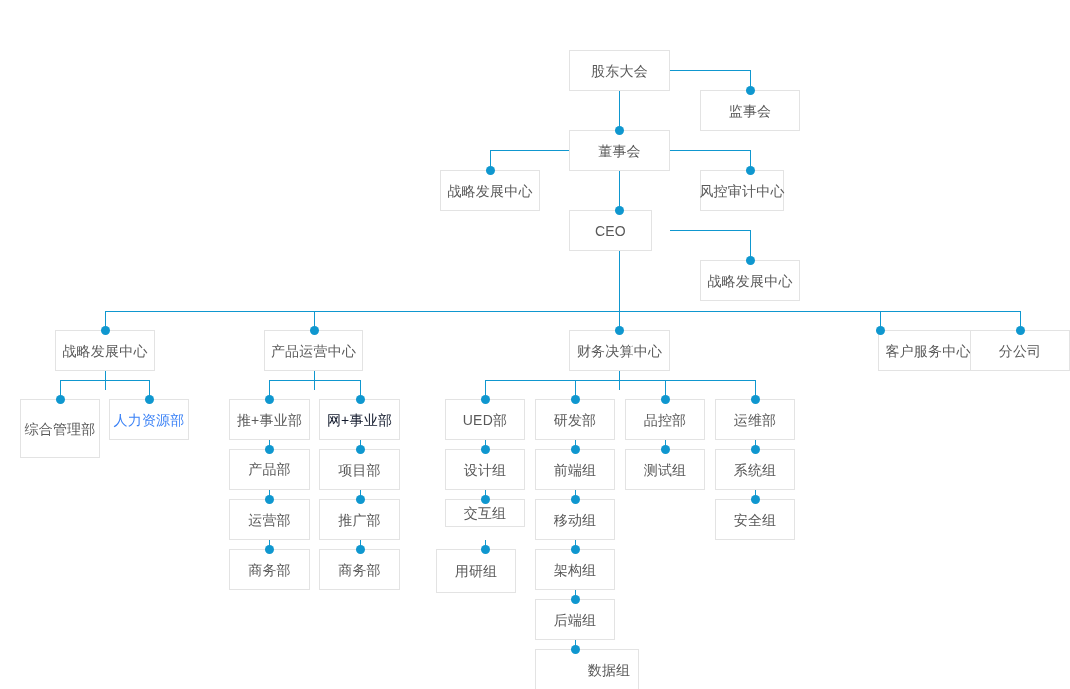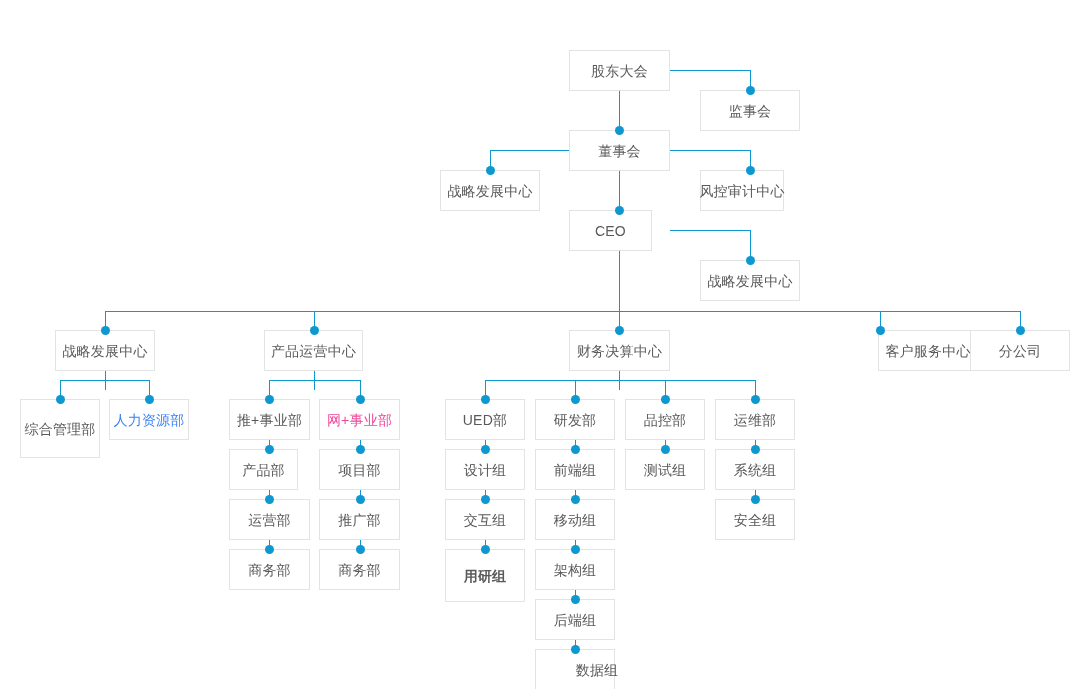--- a/index.html
+++ b/index.html
@@ -152,36 +152,36 @@
       <div class="node" style="left: 569px; top: 210px; width: 83px; height: 41px; border-color: rgb(227, 227, 227); color: rgb(89, 89, 89);">CEO</div>
       <div class="node" style="left: 700px; top: 260px; width: 100px; height: 41px; border-color: rgb(227, 227, 227); color: rgb(89, 89, 89);">战略发展中心</div>
       <div class="node" style="left: 55px; top: 330px; width: 100px; height: 41px; border-color: rgb(227, 227, 227); color: rgb(89, 89, 89);">战略发展中心</div>
       <div class="node" style="left: 264px; top: 330px; width: 99px; height: 41px; border-color: rgb(227, 227, 227); color: rgb(89, 89, 89);">产品运营中心</div>
       <div class="node" style="left: 569px; top: 330px; width: 101px; height: 41px; border-color: rgb(227, 227, 227); color: rgb(89, 89, 89);">财务决算中心</div>
       <div class="node" style="left: 830px; top: 330px; width: 100px; height: 41px; border-color: rgb(227, 227, 227); color: rgb(89, 89, 89); margin-left: 48px;">客户服务中心</div>
       <div class="node" style="left: 970px; top: 330px; width: 100px; height: 41px; border-color: rgb(227, 227, 227); color: rgb(89, 89, 89);">分公司</div>
       <div class="node" style="left: 20px; top: 399px; width: 80px; height: 59px; border-color: rgb(227, 227, 227); color: rgb(89, 89, 89);">综合管理部</div>
       <div class="node" style="left: 109px; top: 399px; width: 80px; height: 41px; border-color: rgb(227, 227, 227); color: #3b82f6;">人力资源部</div>
       <div class="node" style="left: 229px; top: 399px; width: 81px; height: 41px; border-color: rgb(227, 227, 227); color: rgb(89, 89, 89);">推+事业部</div>
-      <div class="node" style="left: 319px; top: 399px; width: 81px; height: 41px; border-color: rgb(227, 227, 227); color: #ec4899;">网+事业部</div>
-      <div class="node" style="left: 229px; top: 449px; width: 69px; height: 41px; border-color: rgb(227, 227, 227); color: rgb(89, 89, 89);">产品部</div>
+      <div class="node" style="left: 319px; top: 399px; width: 81px; height: 41px; border-color: rgb(227, 227, 227); color: #0f172a;">网+事业部</div>
+      <div class="node" style="left: 229px; top: 449px; width: 81px; height: 41px; border-color: rgb(227, 227, 227); color: rgb(89, 89, 89); font-family: Liberation Serif, serif;">产品部</div>
       <div class="node" style="left: 319px; top: 449px; width: 81px; height: 41px; border-color: rgb(227, 227, 227); color: rgb(89, 89, 89);">项目部</div>
       <div class="node" style="left: 229px; top: 499px; width: 81px; height: 41px; border-color: rgb(227, 227, 227); color: rgb(89, 89, 89);">运营部</div>
       <div class="node" style="left: 319px; top: 499px; width: 81px; height: 41px; border-color: rgb(227, 227, 227); color: rgb(89, 89, 89);">推广部</div>
       <div class="node" style="left: 229px; top: 549px; width: 81px; height: 41px; border-color: rgb(227, 227, 227); color: rgb(89, 89, 89);">商务部</div>
       <div class="node" style="left: 319px; top: 549px; width: 81px; height: 41px; border-color: rgb(227, 227, 227); color: rgb(89, 89, 89);">商务部</div>
       <div class="node" style="left: 445px; top: 399px; width: 80px; height: 41px; border-color: rgb(227, 227, 227); color: rgb(89, 89, 89);">UED部</div>
       <div class="node" style="left: 535px; top: 399px; width: 80px; height: 41px; border-color: rgb(227, 227, 227); color: rgb(89, 89, 89);">研发部</div>
       <div class="node" style="left: 625px; top: 399px; width: 80px; height: 41px; border-color: rgb(227, 227, 227); color: rgb(89, 89, 89);">品控部</div>
       <div class="node" style="left: 715px; top: 399px; width: 80px; height: 41px; border-color: rgb(227, 227, 227); color: rgb(89, 89, 89);">运维部</div>
       <div class="node" style="left: 445px; top: 449px; width: 80px; height: 41px; border-color: rgb(227, 227, 227); color: rgb(89, 89, 89);">设计组</div>
       <div class="node" style="left: 535px; top: 449px; width: 80px; height: 41px; border-color: rgb(227, 227, 227); color: rgb(89, 89, 89);">前端组</div>
       <div class="node" style="left: 625px; top: 449px; width: 80px; height: 41px; border-color: rgb(227, 227, 227); color: rgb(89, 89, 89);">测试组</div>
       <div class="node" style="left: 715px; top: 449px; width: 80px; height: 41px; border-color: rgb(227, 227, 227); color: rgb(89, 89, 89);">系统组</div>
-      <div class="node" style="left: 445px; top: 499px; width: 80px; height: 41px; border-color: rgb(227, 227, 227); color: rgb(89, 89, 89);">交互组</div>
+      <div class="node" style="left: 445px; top: 499px; width: 80px; height: 28px; border-color: rgb(227, 227, 227); color: rgb(89, 89, 89);">交互组</div>
       <div class="node" style="left: 535px; top: 499px; width: 80px; height: 41px; border-color: rgb(227, 227, 227); color: rgb(89, 89, 89);">移动组</div>
       <div class="node" style="left: 715px; top: 499px; width: 80px; height: 41px; border-color: rgb(227, 227, 227); color: rgb(89, 89, 89);">安全组</div>
-      <div class="node" style="left: 445px; top: 549px; width: 80px; height: 53px; border-color: rgb(227, 227, 227); color: rgb(89, 89, 89); font-weight: bold;">用研组</div>
+      <div class="node" style="left: 436px; top: 549px; width: 80px; height: 44px; border-color: rgb(227, 227, 227); color: rgb(89, 89, 89);">用研组</div>
       <div class="node" style="left: 535px; top: 549px; width: 80px; height: 41px; border-color: rgb(227, 227, 227); color: rgb(89, 89, 89);">架构组</div>
       <div class="node" style="left: 535px; top: 599px; width: 80px; height: 41px; border-color: rgb(227, 227, 227); color: rgb(89, 89, 89);">后端组</div>
-      <div class="node" style="left: 535px; top: 649px; width: 80px; height: 41px; border-color: rgb(227, 227, 227); color: rgb(89, 89, 89); padding-left: 44px;">数据组</div>
+      <div class="node" style="left: 535px; top: 649px; width: 104px; height: 41px; border-color: rgb(227, 227, 227); color: rgb(89, 89, 89); padding-left: 44px;">数据组</div>
     </div>
 </div>
 
 </body></html>

